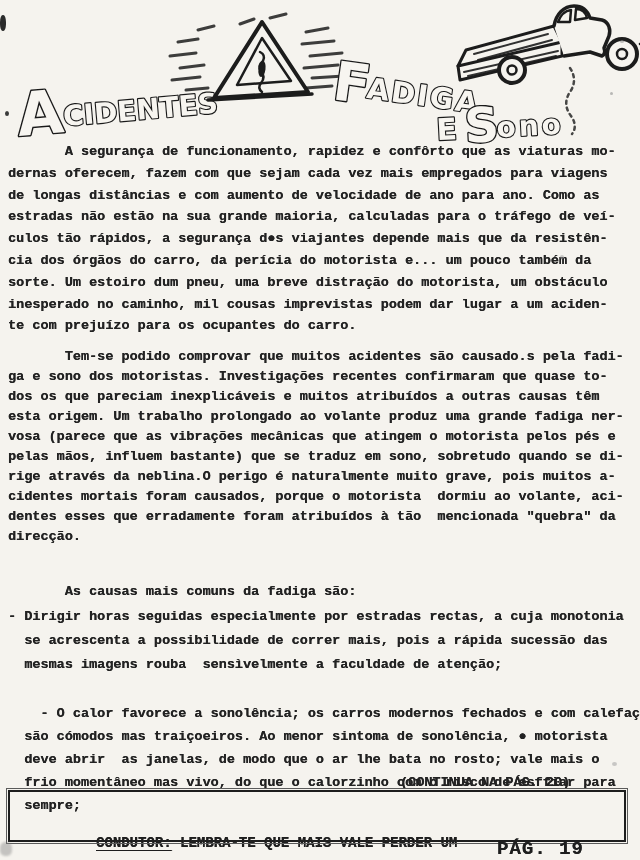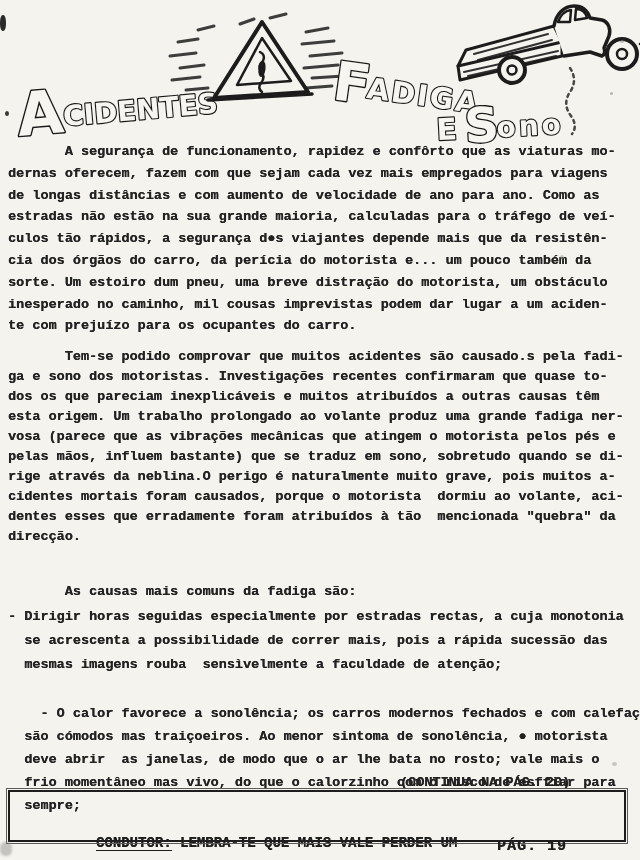--- a/index.html
+++ b/index.html
@@ -28,21 +28,21 @@
   .footer-box {
     position:absolute; top:790px; left:8px; width:618px; height:52px;
     border:2px solid #1d1d1d; outline:1px solid #5a5a5a; outline-offset:1px;
     box-sizing:border-box; padding:4px 0 0 86px;
     font-size:14px; font-weight:bold; line-height:19px; white-space:pre;
     color:#1d1d1d; text-shadow:0.2px 0 0 #333;
   }
   .underlined { text-decoration:underline; text-underline-offset:3px; }
   .page-number {
     position:absolute; top:838px; left:497px;
-    font-size:15px; font-weight:bold; letter-spacing:1px;
+    font-size:19px; font-weight:bold; letter-spacing:1px;
     text-shadow:0.2px 0 0 #333;
   }
   .smudge { position:absolute; pointer-events:none; }
   .sm1 { left:0; top:15px; width:6px; height:16px; background:#2b2b2b; border-radius:45%; }
   .sm2 { left:5px; top:111px; width:4px; height:5px; background:#3a3a3a; border-radius:50%; }
   .sm3 { left:620px; top:40px; width:4px; height:3px; background:#9a9a9a; opacity:.6; border-radius:50%; }
   .sm4 { left:610px; top:92px; width:3px; height:3px; background:#8f8f8f; opacity:.6; border-radius:50%; }
   .sm5 { left:0; top:842px; width:12px; height:14px; background:#8a8a8a; opacity:.45; border-radius:40%; filter:blur(1px); }
   .sm6 { left:612px; top:762px; width:5px; height:4px; background:#9a9a9a; opacity:.5; border-radius:50%; }
   .sm7 { left:560px; top:255px; width:4px; height:4px; background:#a0a0a0; opacity:.5; border-radius:50%; }

